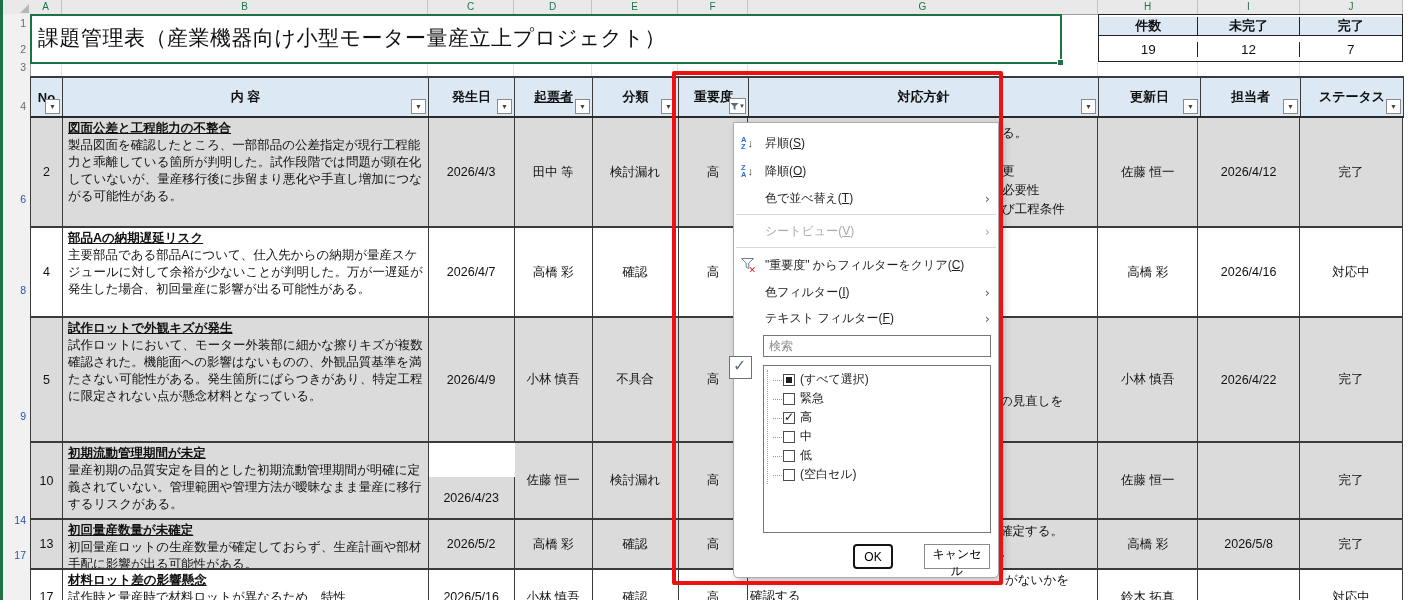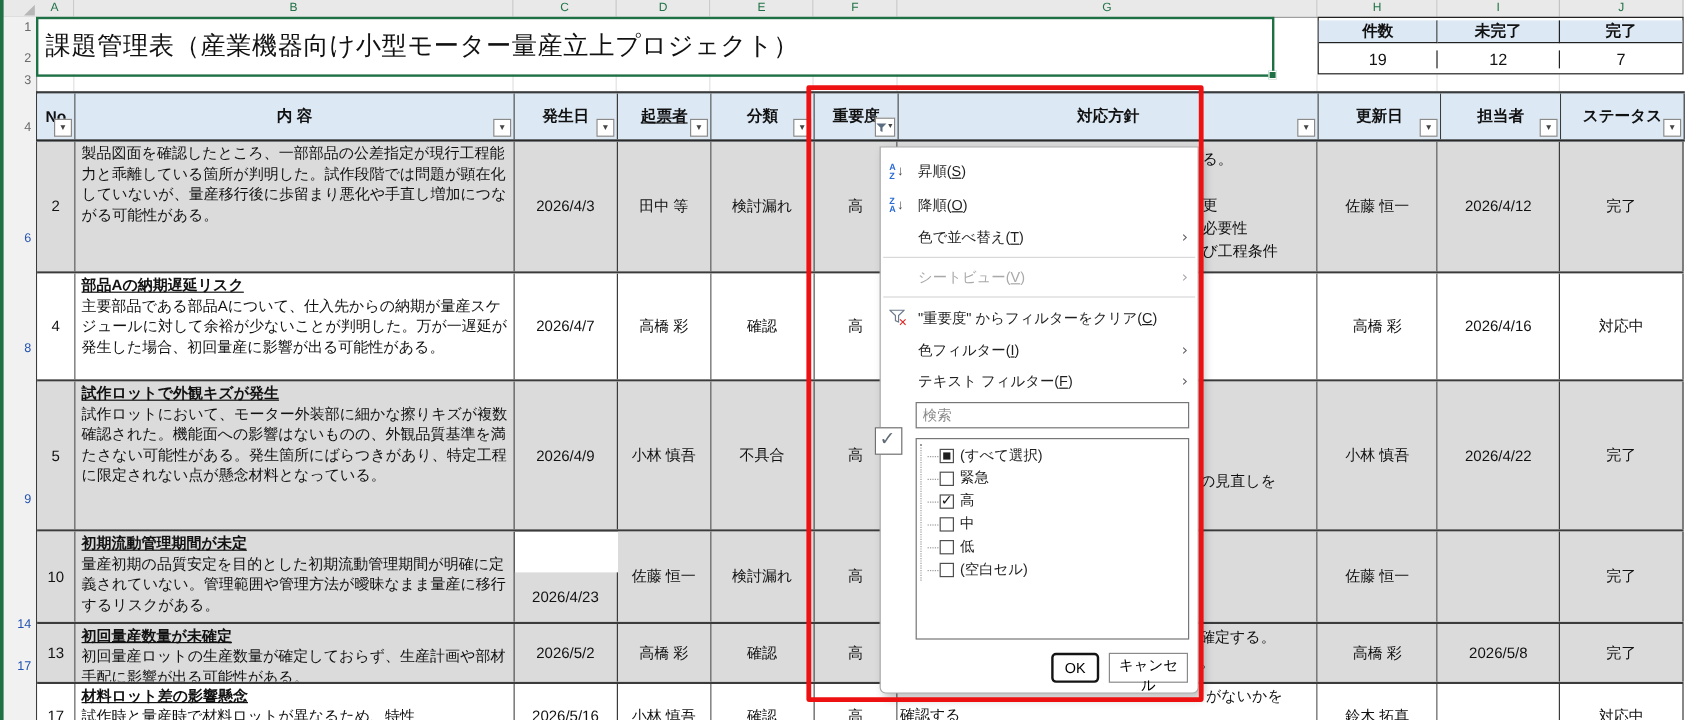--- a/index.html
+++ b/index.html
@@ -60,21 +60,21 @@
   #searchBox::placeholder{color:#8a8a8a;}
   #flist{position:absolute;left:29px;top:242px;width:228px;height:168px;box-sizing:border-box;border:1px solid #767676;padding:4px 2px 4px 6px;overflow:hidden;}
   .fitem{position:relative;display:flex;align-items:center;height:19px;padding-left:13px;}
   .fitem:before{content:"";position:absolute;left:3px;top:50%;width:9px;border-top:1px dotted #9a9a9a;}
   .treeline{position:absolute;left:3px;top:4px;bottom:48px;width:0;border-left:1px dotted #9a9a9a;}
   .cb{width:12px;height:12px;box-sizing:border-box;border:1px solid #4f4f4f;background:#fff;margin-right:5px;position:relative;flex:0 0 12px;}
   .cb.ind:after{content:"";position:absolute;left:2px;top:2px;width:6px;height:6px;background:#1f1f1f;}
   .cb.chk:after{content:"✓";position:absolute;left:0px;top:-3px;font-size:12px;font-weight:bold;color:#111;}
   #btnrow{position:absolute;right:8px;bottom:8px;display:flex;gap:8px;}
   #btnOk{width:40px;height:25px;background:#fff;border:2px solid #141414;border-radius:4px;font-size:12px;font-family:inherit;}
-  #btnCancel{width:66px;height:25px;background:#fff;border:1px solid #8a8a8a;border-radius:0;font-size:12px;font-family:Liberation Serif, serif;}
+  #btnCancel{width:66px;height:25px;background:#fff;border:1px solid #8a8a8a;border-radius:0;font-size:12px;font-family:Liberation Serif, serif;margin-left:23px;}
   
   #strayCb{position:absolute;left:729px;top:356px;width:23px;height:23px;background:#fff;border:1.5px solid #707070;box-sizing:border-box;z-index:34;}
   #strayCb:after{content:"✓";position:absolute;left:3px;top:-1px;font-size:16px;color:#5f6a75;}
   
   #redBox{position:absolute;left:672px;top:71px;width:331px;height:514px;border:4px solid #ED1111;border-radius:2px;box-sizing:border-box;z-index:36;pointer-events:none;}
   
   .funnel{display:inline-block;}
   .clearx{position:relative;}
   .clearx .x{position:absolute;right:-2px;bottom:-3px;color:#d22;font-size:9px;font-weight:bold;}
 </style>
@@ -172,20 +172,21 @@
         <span>ステータス</span>
         <div class="fbtn">▼</div>
       </div>
     </div>
   <div id="rows">
       <div class="trow" style="height: 110px;">
         <div class="tcell" style="width: 32px; background: rgb(219, 219, 219);">
           <span>2</span>
         </div>
         <div class="tcell content" style="width: 366px; background: rgb(219, 219, 219);">
+          <div class="itemtitle">図面公差と工程能力の不整合</div>
           <div class="itembody">製品図面を確認したところ、一部部品の公差指定が現行工程能力と乖離している箇所が判明した。試作段階では問題が顕在化していないが、量産移行後に歩留まり悪化や手直し増加につながる可能性がある。</div>
         </div>
         <div class="tcell" style="width: 86px; background: rgb(219, 219, 219); align-items: center;">
           <span>2026/4/3</span>
         </div>
         <div class="tcell" style="width: 78px; background: rgb(219, 219, 219);">
           <span>田中 等</span>
         </div>
         <div class="tcell" style="width: 86px; background: rgb(219, 219, 219);">
           <span>検討漏れ</span>

